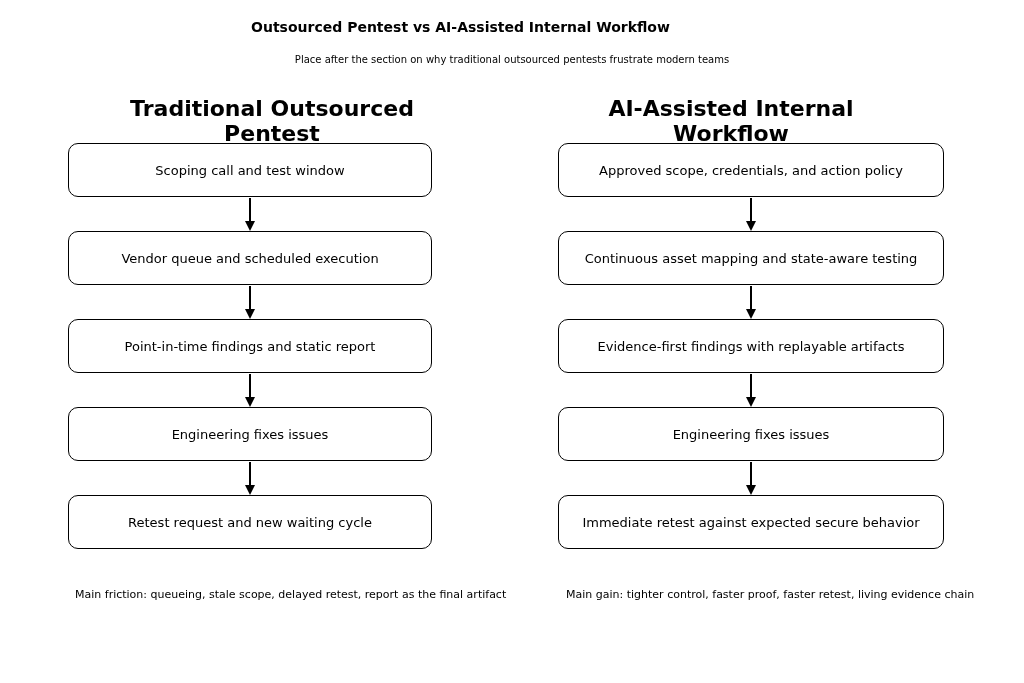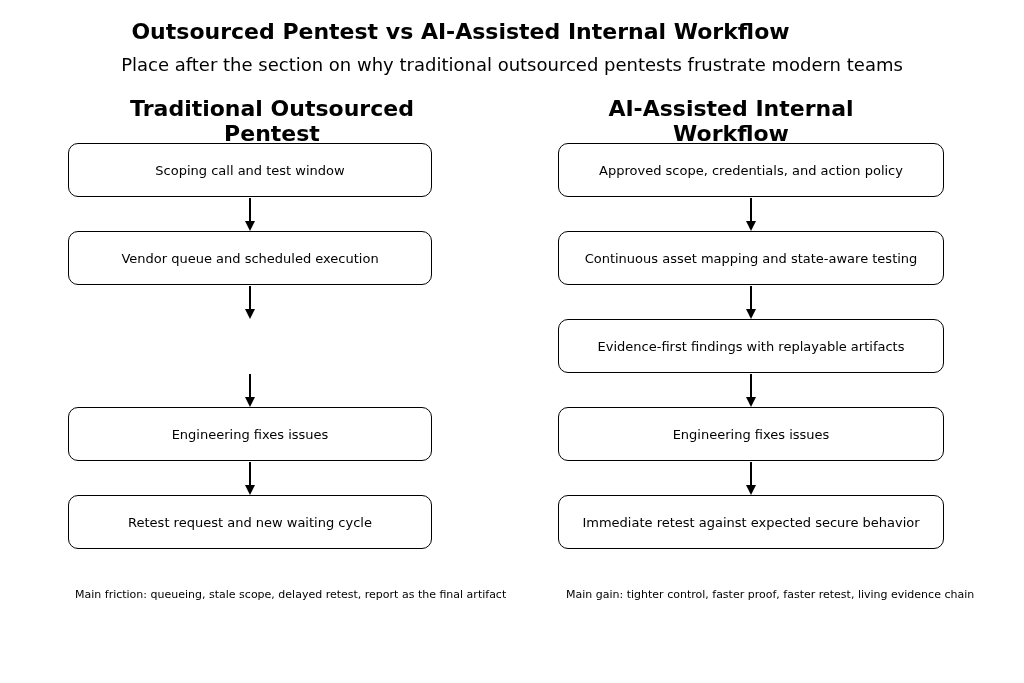--- a/index.html
+++ b/index.html
@@ -3,25 +3,25 @@
 <meta charset="utf-8">
 <style>
   html,body { margin:0; padding:0; background:#ffffff; }
   .canvas {
     position:relative; width:1024px; height:683px; background:#ffffff;
     overflow:hidden; color:#000;
     font-family:"DejaVu Sans", "Liberation Sans", sans-serif;
   }
   .title {
     position:absolute; top:19px; left:0; width:921px; text-align:center;
-    font-size:22px; font-weight:bold;
+    font-size:14px; font-weight:bold;
   }
   .subtitle {
     position:absolute; top:54px; left:0; width:1024px; text-align:center;
-    font-size:18px;
+    font-size:10px;
   }
   .col-header {
     position:absolute; top:96px; text-align:center;
     font-size:22px; font-weight:bold;
   }
   .col-header.hleft  { left:92px;  width:360px; }
   .col-header.hright { left:551px; width:360px; }
   .box {
     position:absolute; box-sizing:border-box; height:54px;
     border:1.7px solid #000; border-radius:10px; background:#fff;
@@ -57,20 +57,23 @@
   <div class="subtitle">Place after the section on why traditional outsourced pentests frustrate modern teams</div>
 
   <div class="col-header hleft">Traditional Outsourced Pentest</div>
   <div class="col-header hright">AI-Assisted Internal Workflow</div>
 
   <div class="box col0 r0">
     <span>Scoping call and test window</span>
   </div>
   <div class="box col0 r1">
     <span>Vendor queue and scheduled execution</span>
+  </div>
+  <div class="box col0 r2">
+    <span>Point-in-time findings and static report</span>
   </div>
   <div class="box col0 r3">
     <span>Engineering fixes issues</span>
   </div>
   <div class="box col0 r4">
     <span>Retest request and new waiting cycle</span>
   </div>
 
   <div class="box col1 r0">
     <span>Approved scope, credentials, and action policy</span>

